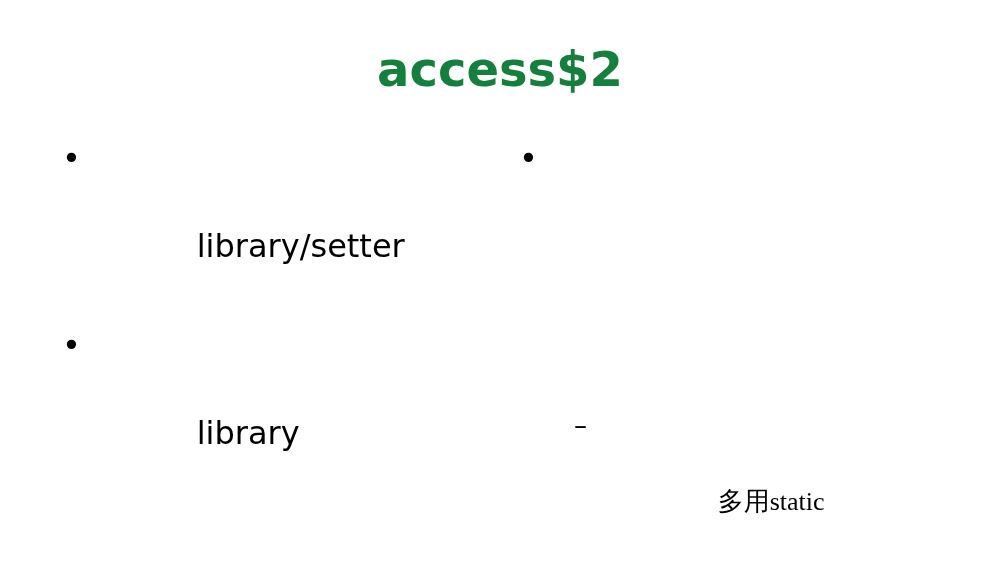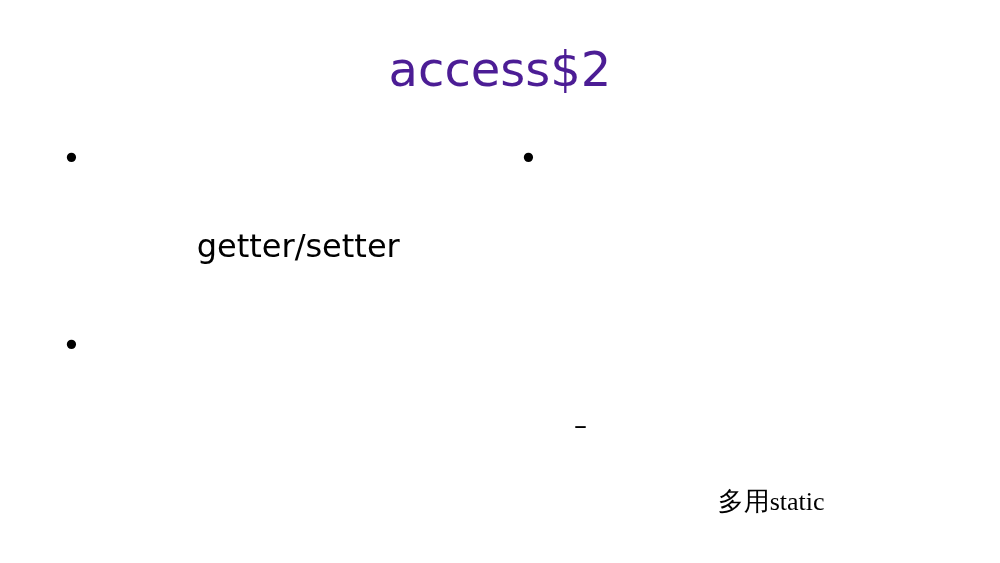--- a/index.html
+++ b/index.html
@@ -24,23 +24,23 @@
 
   
   .slide-title {
     position: absolute;
     left: 0;
     top: 40px;
     width: 1000px;
     text-align: center;
     font-size: 48px;
     line-height: 58px;
-    font-weight: 400;
+    font-weight: 700;
     letter-spacing: 0px;
-    color: #4c1d95;
+    color: #15803d;
     white-space: pre;
   }
 
   
   .body-area {
     position: absolute;
     left: 0;
     top: 136px;
     width: 1000px;
     height: 420px;
@@ -111,25 +111,26 @@
 
   <div class="slide-title">access$2</div>
 
   <div class="body-area">
 
     <div class="column column-left">
       <ul class="lvl1">
 
         <li class="lvl1-item">
           <span class="bullet-dot">•</span>
-          <span>getter/setter</span>
+          <span>library/setter</span>
         </li>
 
         <li class="lvl1-item">
           <span class="bullet-dot">•</span>
+          <span>library</span>
 
           <ul class="lvl2">
             
             
             
           </ul>
         </li>
 
       </ul>
     </div>

